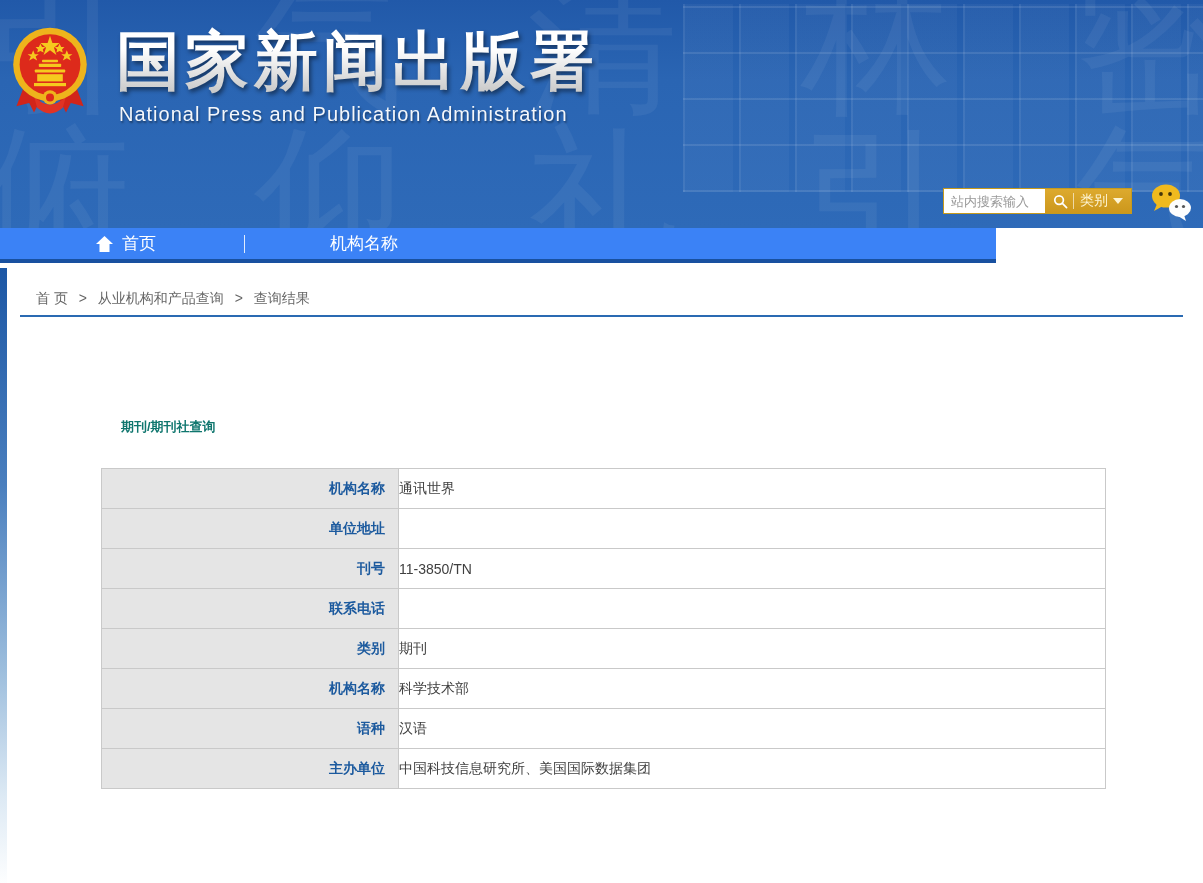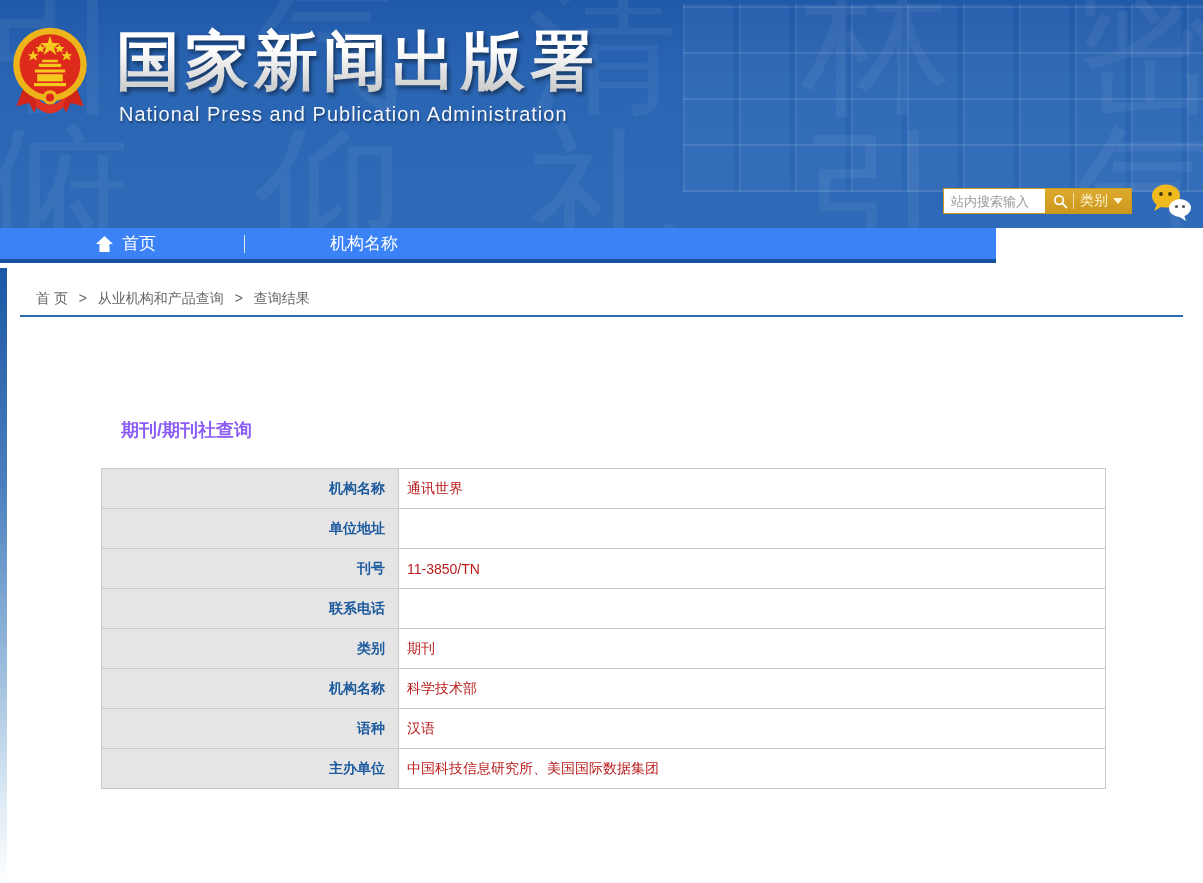--- a/index.html
+++ b/index.html
@@ -81,32 +81,32 @@
   .content { position:absolute; left:0; top:268px; width:1203px; height:620px; background:#fff; }
   .left-strip {
     position:absolute; left:0; top:0; width:7px; height:620px;
     background:linear-gradient(180deg,#1c57a5 0%,#4a7fbe 35%,#9dbedd 65%,#dce9f4 85%,#ffffff 100%);
   }
   .crumbs { position:absolute; left:36px; top:22px; font-size:14px; color:#666; }
   .crumbs a { color:#666; text-decoration:none; cursor:pointer; }
   .crumb-sep { margin:0 7px; color:#666; }
   .blue-hr { position:absolute; left:20px; top:47px; width:1163px; height:2px; background:#2a6ab2; }
 
-  .sec-title { position:absolute; left:121px; top:150px; font-size:18px; font-weight:bold; color:#8b5cf6; }
+  .sec-title { position:absolute; left:121px; top:150px; font-size:13px; font-weight:bold; color:#0f766e; }
 
   table.info {
     position:absolute; left:101px; top:200px; width:1005px;
     border-collapse:collapse; table-layout:fixed;
   }
   table.info td { border:1px solid #c9c9c9; height:40px; font-size:14px; }
   td.lbl {
     width:297px; background:#e5e5e5; text-align:right; padding-right:13px;
     color:#1c5a9e; font-weight:bold; font-size:15px;
   }
-  td.val { padding-left:8px; color:#b91c1c; }
+  td.val { padding-left:0; color:#404040; }
 </style>
 </head>
 <body>
 
 <div class="page">
 
   <div class="hdr">
     <div class="wm-text">引 气 清 林 密 俯 仰 礼 引 气 清 林 密 俯 仰</div>
     <div class="wm-grid"></div>
 

